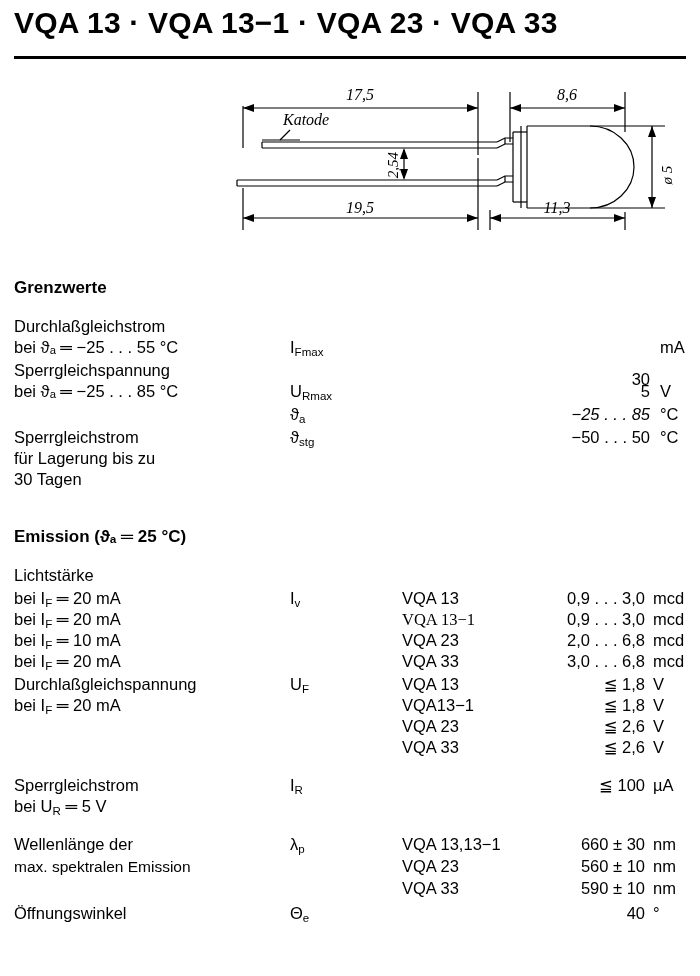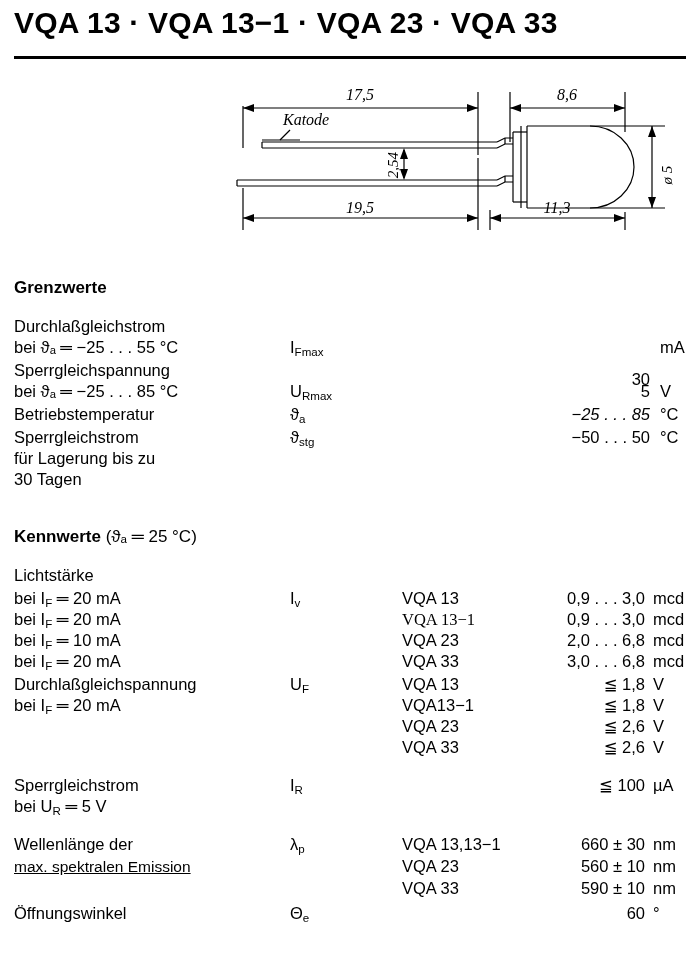--- a/index.html
+++ b/index.html
@@ -50,21 +50,21 @@
   }
   .drawing svg { display: block; }
 
   
   .sec-head {
     position: absolute;
     font-size: 17px;
     font-weight: bold;
   }
   .sec-head .plain {
-    font-weight: normal;
+    font-weight: bold;
   }
   .txt {
     position: absolute;
     font-size: 16.5px;
     line-height: 21px;
     white-space: nowrap;
   }
   .txt.small { font-size: 15.5px; }
   .r { text-align: right; }
   sub {
@@ -171,38 +171,37 @@
   <div class="txt" style="left:660px; top:337px;">mA</div>
 
   <div class="txt" style="left:14px; top:360px;">Sperrgleichspannung</div>
   <div class="txt" style="left:14px; top:381px;">bei ϑₐ ═ −25 . . . 85 °C</div>
   <div class="txt" style="left:290px; top:381px;">
     <span>U</span><sub>Rmax</sub>
   </div>
   <div class="txt r" style="left:500px; width:150px; top:381px;">5</div>
   <div class="txt" style="left:660px; top:381px;">V</div>
 
-  <div class="txt" style="left:14px; top:404px;">Betriebstemperatur</div>
   <div class="txt" style="left:290px; top:404px;">
     <span>ϑ</span><sub>a</sub>
   </div>
   <div class="txt r" style="left:460px; width:190px; top:404px;font-style:italic;">−25 . . . 85</div>
   <div class="txt" style="left:660px; top:404px;">°C</div>
 
   <div class="txt" style="left:14px; top:427px;">Sperrgleichstrom</div>
   <div class="txt" style="left:14px; top:448px;">für Lagerung bis zu</div>
   <div class="txt" style="left:14px; top:469px;">30 Tagen</div>
   <div class="txt" style="left:290px; top:427px;">
     <span>ϑ</span><sub>stg</sub>
   </div>
   <div class="txt r" style="left:460px; width:190px; top:427px;">−50 . . . 50</div>
   <div class="txt" style="left:660px; top:427px;">°C</div>
 
   <div class="sec-head" style="left:14px; top:527px;">
-    <span>Kennwerte</span>
+    <span>Emission</span>
     <span class="plain">(ϑₐ ═ 25 °C)</span>
   </div>
 
   <div class="txt" style="left:14px; top:565px;">Lichtstärke</div>
 
   <div class="txt" style="left:14px; top:588px;">
     <span>bei I</span><sub>F</sub><span> ═ 20 mA</span>
   </div>
   <div class="txt" style="left:290px; top:588px;">
     <span>I</span><sub>v</sub>
@@ -260,37 +259,37 @@
   <div class="txt" style="left:14px; top:796px;">
     <span>bei U</span><sub>R</sub><span> ═ 5 V</span>
   </div>
   <div class="txt" style="left:290px; top:775px;">
     <span>I</span><sub>R</sub>
   </div>
   <div class="txt r" style="left:490px; width:155px; top:775px;">≦ 100</div>
   <div class="txt" style="left:653px; top:775px;">µA</div>
 
   <div class="txt" style="left:14px; top:834px;">Wellenlänge der</div>
-  <div class="txt small" style="left:14px; top:856px;text-decoration:underline;">max. spektralen Emission</div>
+  <div class="txt small" style="left:14px; top:856px;">max. spektralen Emission</div>
   <div class="txt" style="left:290px; top:834px;">
     <span>λ</span><sub>p</sub>
   </div>
 
   <div class="txt" style="left:402px; top:834px;">VQA 13,13−1</div>
   <div class="txt r" style="left:495px; width:150px; top:834px;">660 ± 30</div>
   <div class="txt" style="left:653px; top:834px;">nm</div>
 
   <div class="txt" style="left:402px; top:856px;">VQA 23</div>
   <div class="txt r" style="left:495px; width:150px; top:856px;">560 ± 10</div>
   <div class="txt" style="left:653px; top:856px;">nm</div>
 
   <div class="txt" style="left:402px; top:878px;">VQA 33</div>
   <div class="txt r" style="left:495px; width:150px; top:878px;">590 ± 10</div>
   <div class="txt" style="left:653px; top:878px;">nm</div>
 
   <div class="txt" style="left:14px; top:903px;">Öffnungswinkel</div>
   <div class="txt" style="left:290px; top:903px;">
     <span>Θ</span><sub>e</sub>
   </div>
-  <div class="txt r" style="left:495px; width:150px; top:903px;">60</div>
+  <div class="txt r" style="left:495px; width:150px; top:903px;">40</div>
   <div class="txt" style="left:653px; top:903px;">°</div>
 
 </div>
 
 </body></html>

